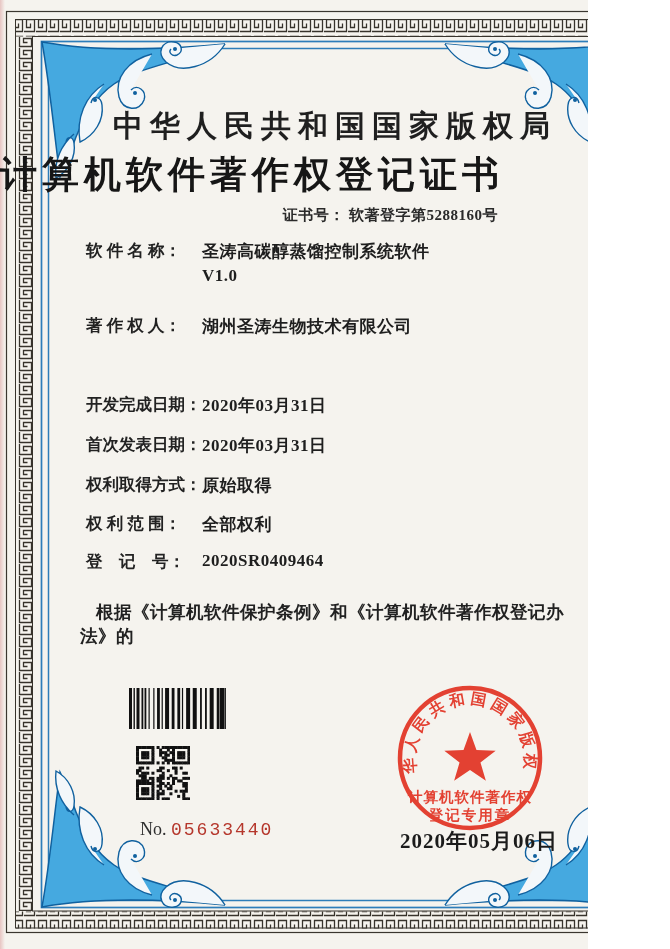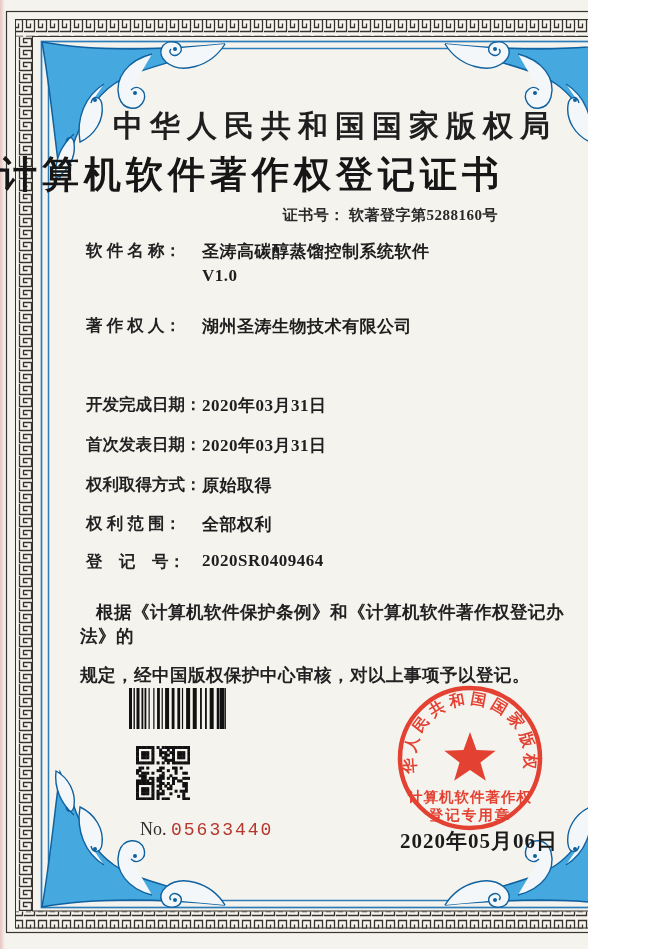--- a/index.html
+++ b/index.html
@@ -106,21 +106,20 @@
   <div class="abs row-value" style="top:474px">原始取得</div>
 
   <div class="abs row-label" style="top:513px">权 利 范 围：</div>
   <div class="abs row-value" style="top:513px">全部权利</div>
 
   <div class="abs row-label" style="top:551px">登　记　号：</div>
   <div class="abs row-value" style="top:551px">2020SR0409464</div>
 
   <div class="abs statement">
     <div class="line1">根据《计算机软件保护条例》和《计算机软件著作权登记办法》的</div>
-    <div class="line2">规定，经中国版权保护中心审核，对以上事项予以登记。</div>
   </div>
 
   <svg class="abs barcode-wrap" width="100" height="41" viewBox="0 0 100 41">
     <g id="barcode-bars" fill="#111">
         <rect x="0" y="0" width="3" height="41"></rect>
         <rect x="4.5" y="0" width="1.4" height="41"></rect>
         <rect x="7.5" y="0" width="3" height="41"></rect>
         <rect x="12.5" y="0" width="1.8" height="41"></rect>
         <rect x="15.531881260871888" y="0" width="1.8" height="41"></rect>
         <rect x="19.513480162620546" y="0" width="1.2" height="41"></rect>

